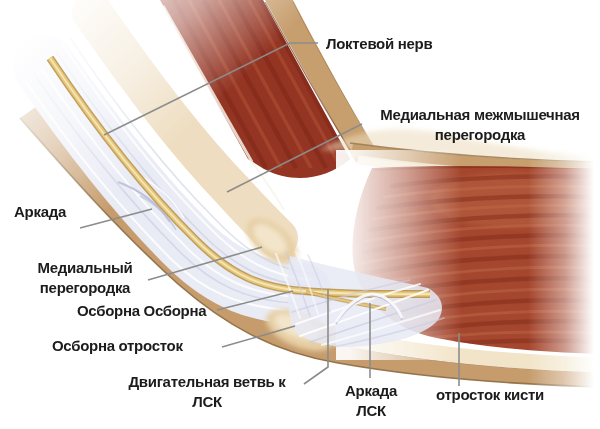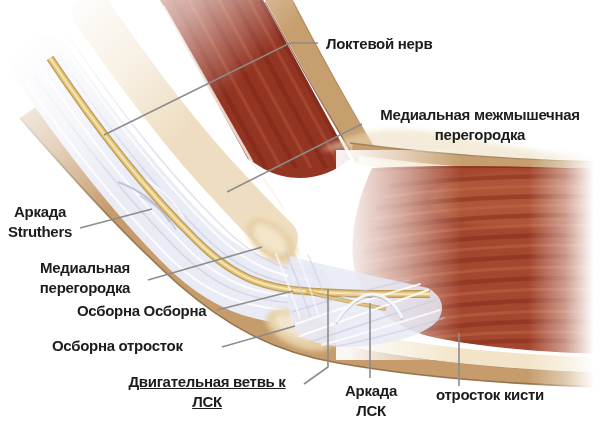--- a/index.html
+++ b/index.html
@@ -203,33 +203,32 @@
 
   <div class="lbl" style="left:326px; top:34px;">Локтевой нерв</div>
 
   <div class="lbl c" style="left:358px; top:105px; width:244px;">
     <div>Медиальная межмышечная</div>
     <div>перегородка</div>
   </div>
 
   <div class="lbl c" style="left:0px; top:202px; width:80px;">
     <div>Аркада</div>
-    <div>Struthers</div>
   </div>
 
   <div class="lbl c" style="left:22px; top:258px; width:126px;">
-    <div>Медиальная</div>
+    <div>Медиальный</div>
     <div>перегородка</div>
   </div>
 
   <div class="lbl" style="left:77px; top:301px;">Осборна Осборна</div>
 
   <div class="lbl" style="left:52px; top:336px;">Осборна отросток</div>
 
-  <div class="lbl c" style="left:95px; top:372px; width:224px;text-decoration:underline;">
+  <div class="lbl c" style="left:95px; top:372px; width:224px;">
     <div>Двигательная ветвь к</div>
     <div>ЛСК</div>
   </div>
 
   <div class="lbl c" style="left:321px; top:381px; width:100px;">
     <div>Аркада</div>
     <div>ЛСК</div>
   </div>
 
   <div class="lbl c" style="left:408px; top:385px; width:164px;">

